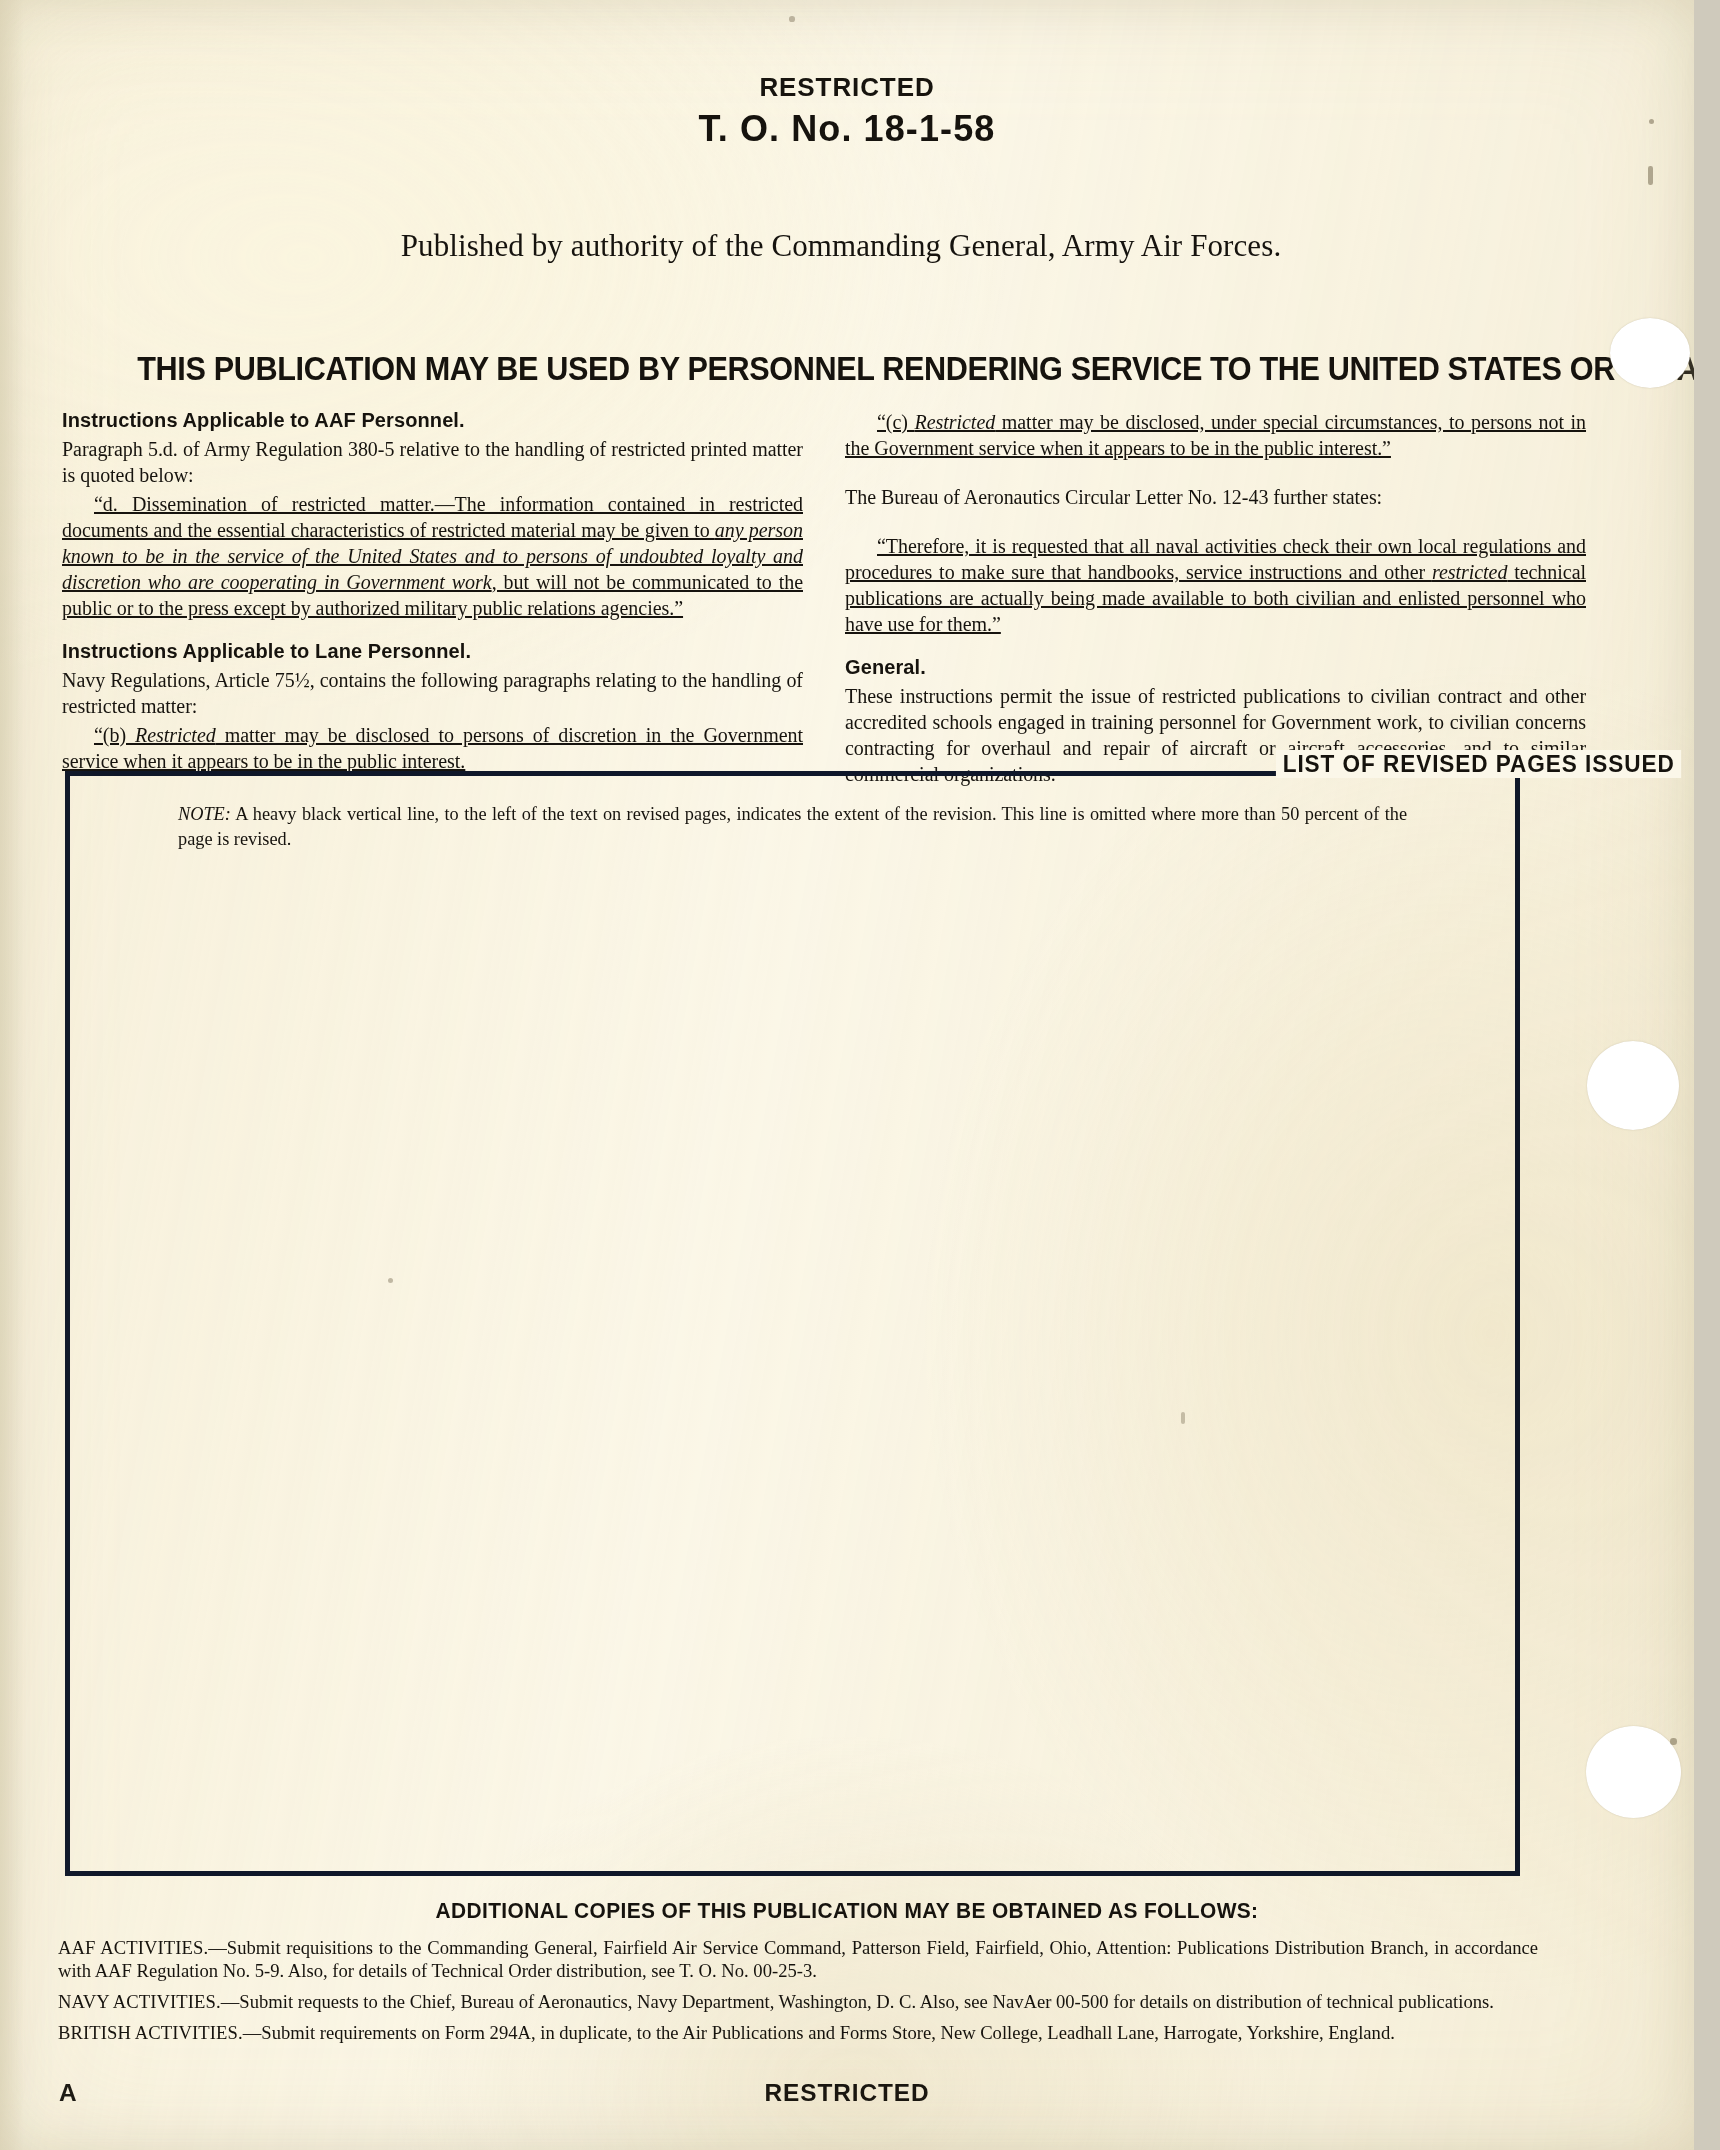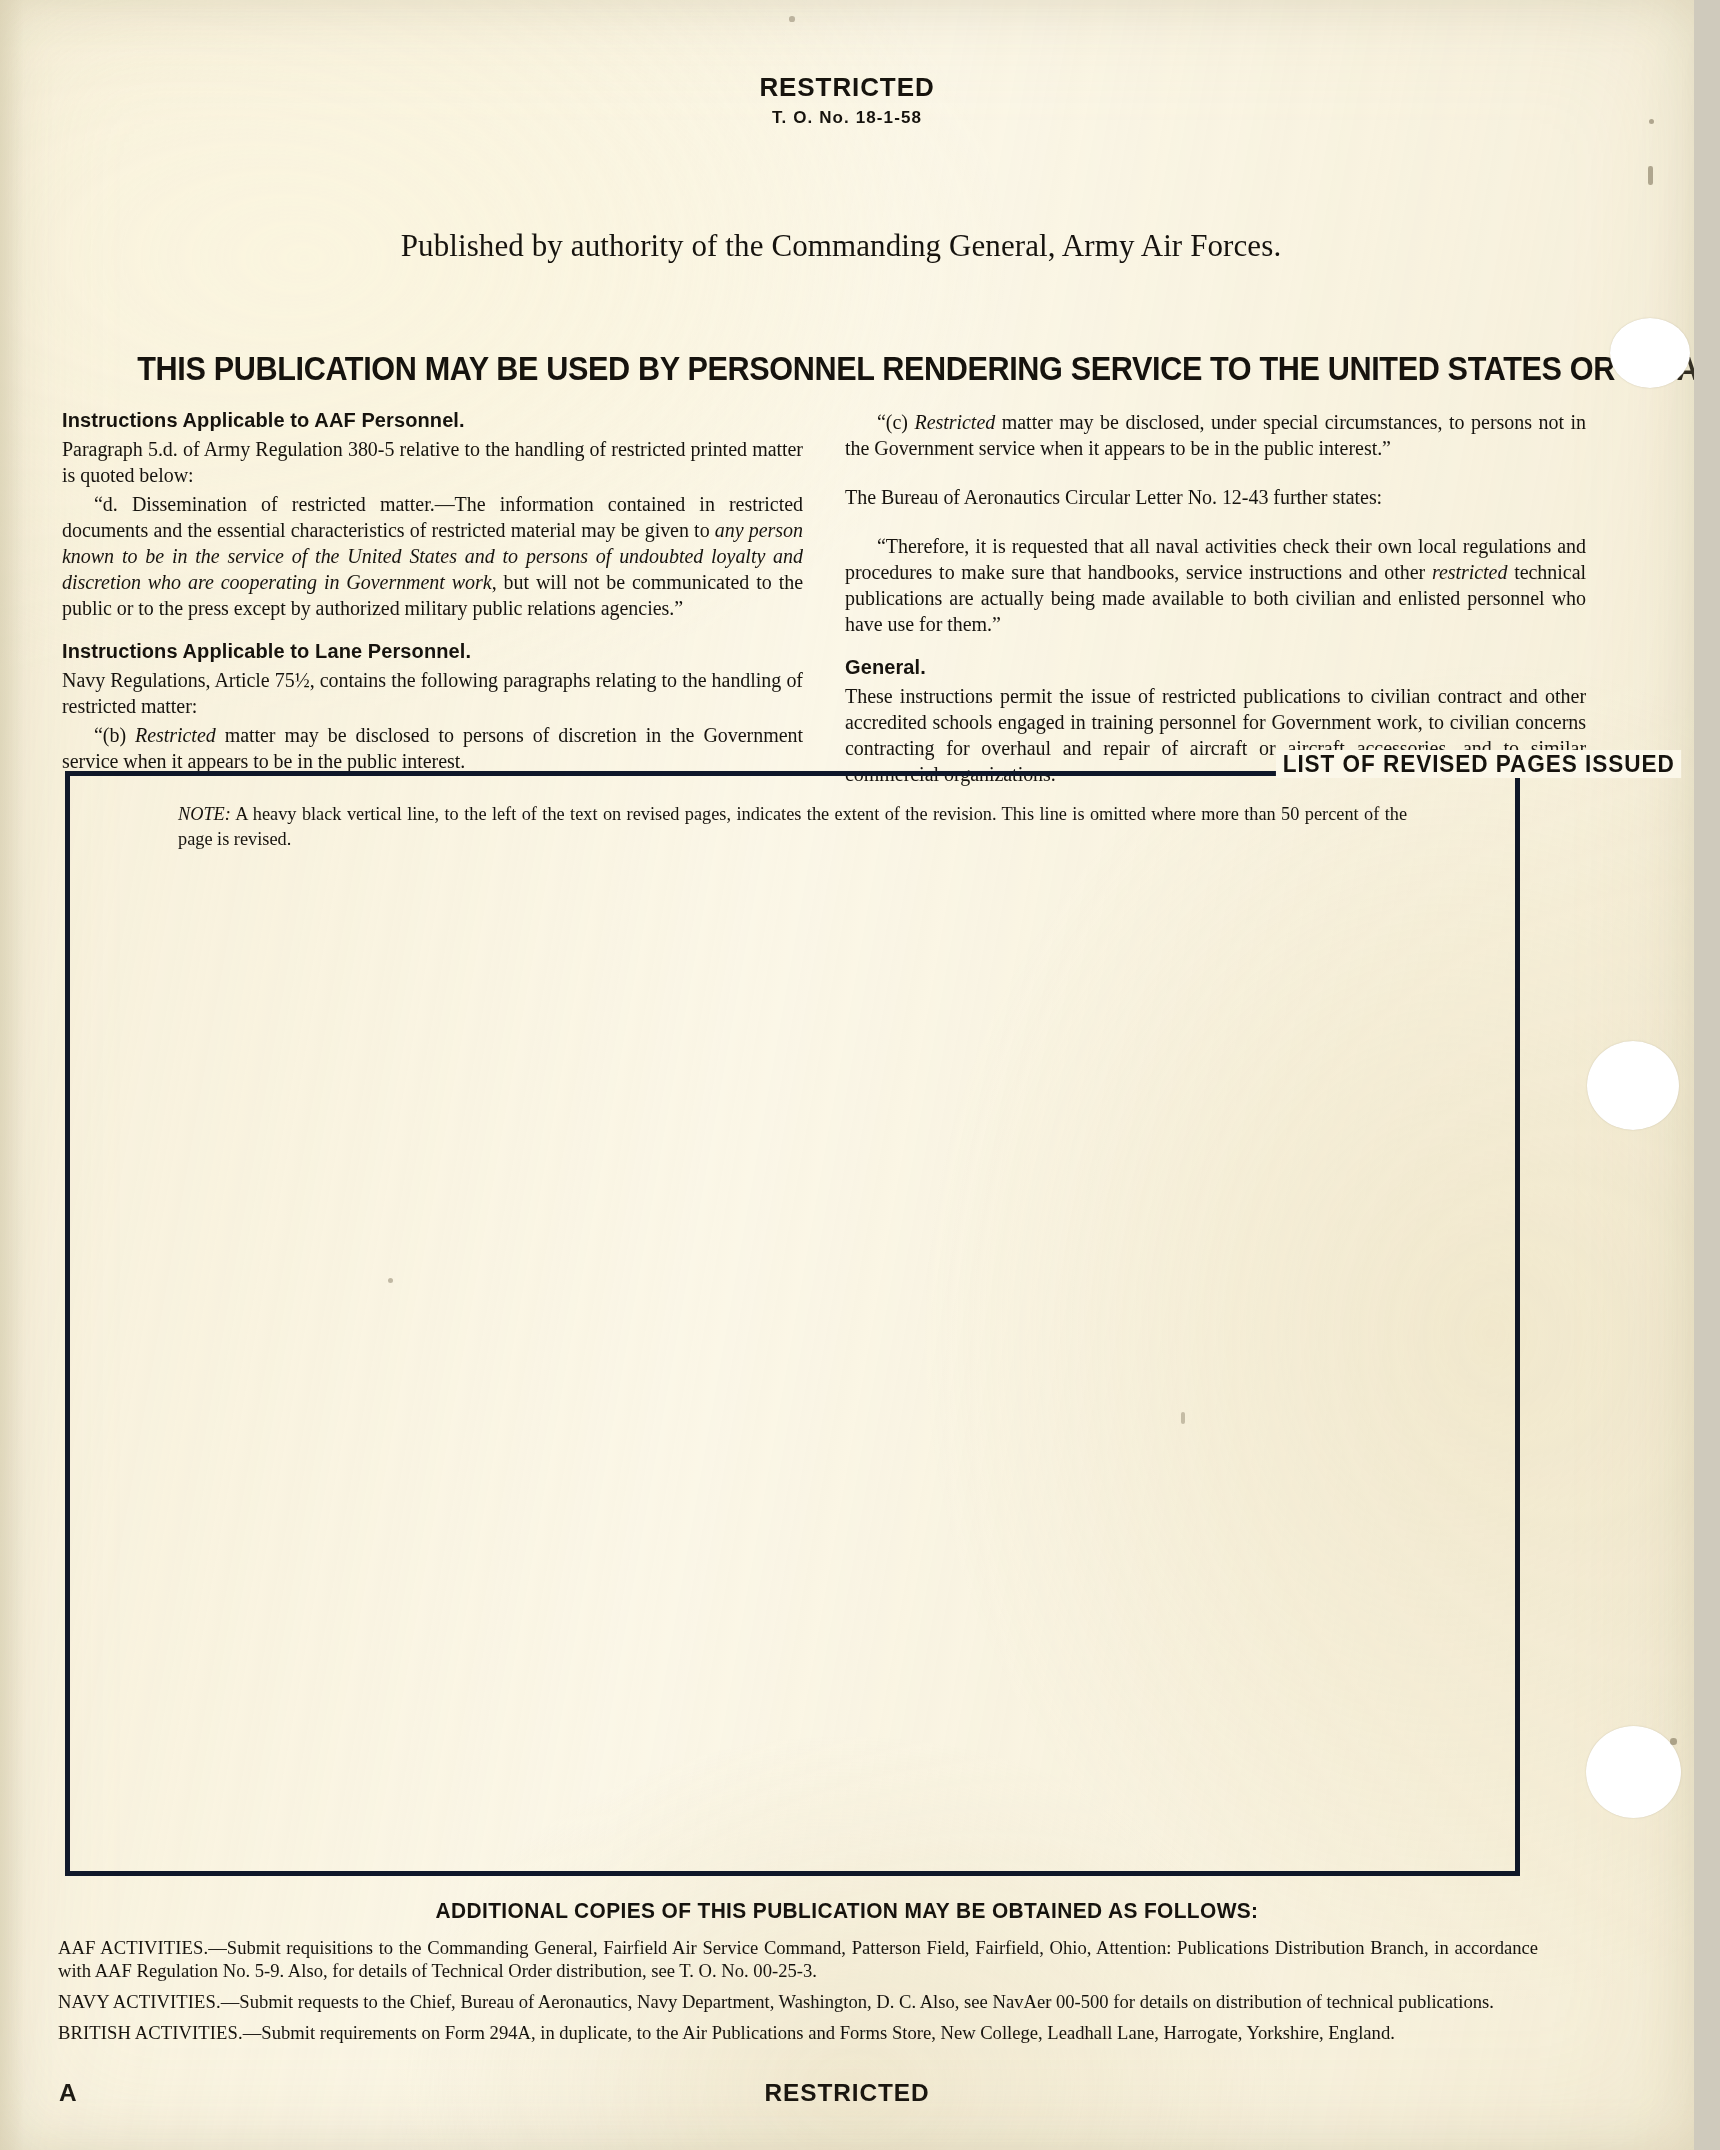--- a/index.html
+++ b/index.html
@@ -66,21 +66,21 @@
     top: 72px;
     font-family: "Liberation Sans", sans-serif;
     font-weight: bold;
     font-size: 26px;
     letter-spacing: 0.9px;
   }
   .hdr-tono {
     top: 108px;
     font-family: "Liberation Sans", sans-serif;
     font-weight: bold;
-    font-size: 17px;
+    font-size: 36px;
     letter-spacing: 1.1px;
   }
 
   .pub-auth {
     position: absolute;
     top: 228px;
     left: 0; right: 12px;
     text-align: center;
     font-family: "Liberation Serif", serif;
     font-size: 31px;
@@ -122,21 +122,21 @@
     letter-spacing: 0.1px;
   }
   .col p {
     margin: 0 0 2.9px 0;
     font-size: 20px;
     line-height: 1.30;
     text-align: justify;
     text-justify: inter-word;
     letter-spacing: -0.04px;
   }
-  .col p.indent { text-indent: 32px; }
+  .col p.indent { text-indent: 32px; text-decoration: underline; }
   .col p.gap { margin-top: 23px; }
   .col .sec-head.spaced { margin-top: 18.6px; }
   em { font-style: italic; }
 
   
   .box-title {
     position: absolute;
     top: 750px;
     left: 0; right: 0;
     text-align: right;

